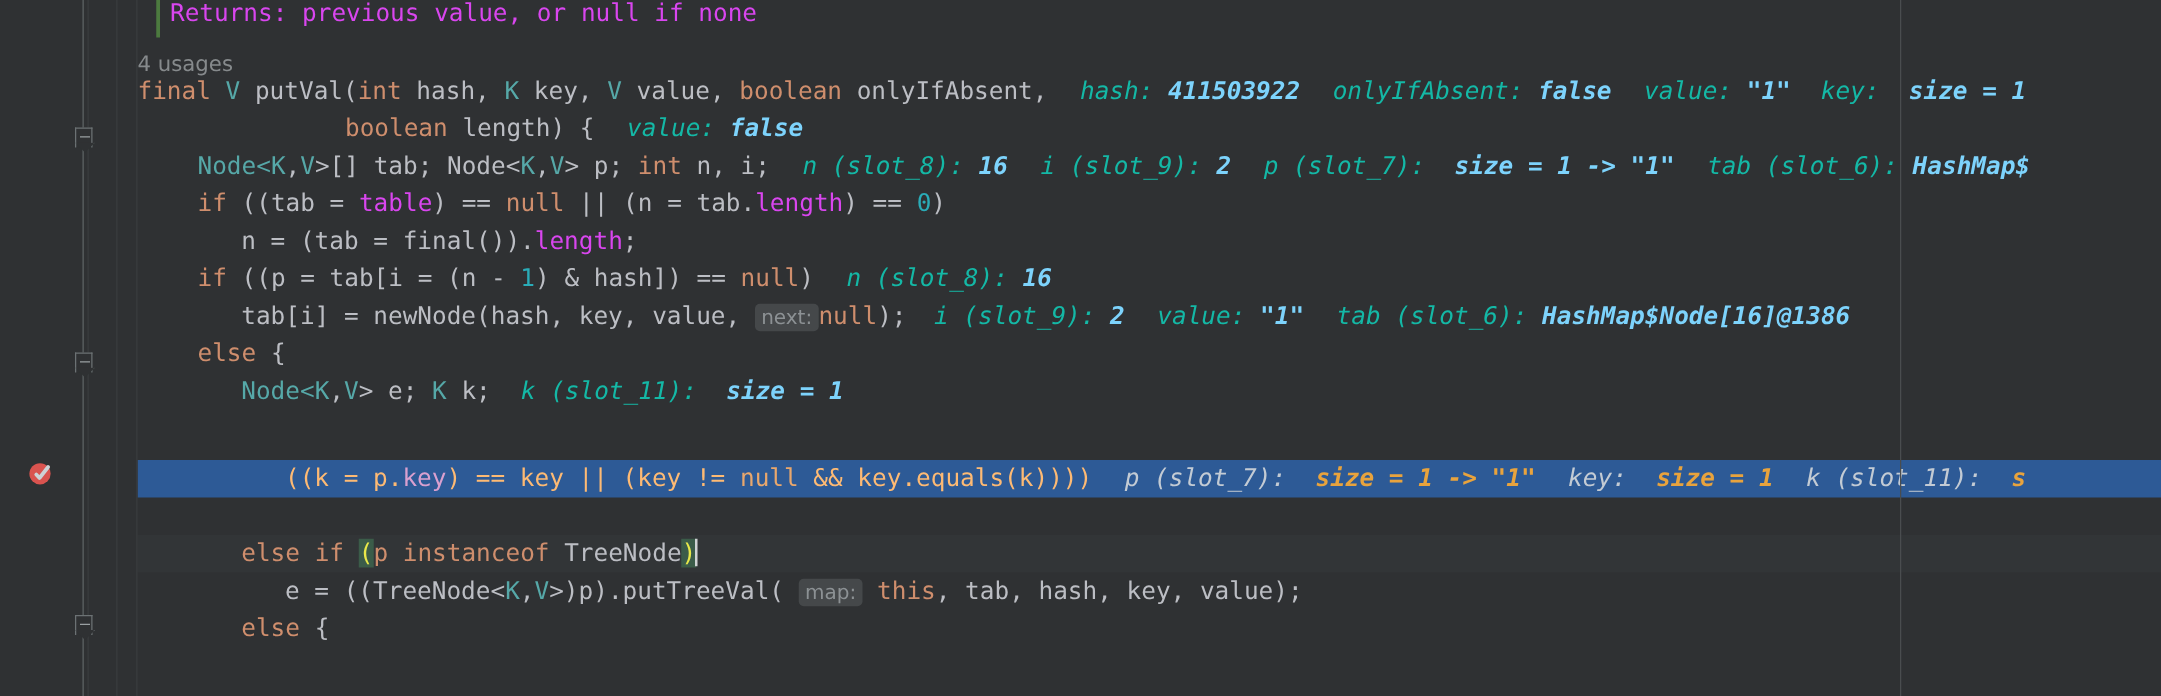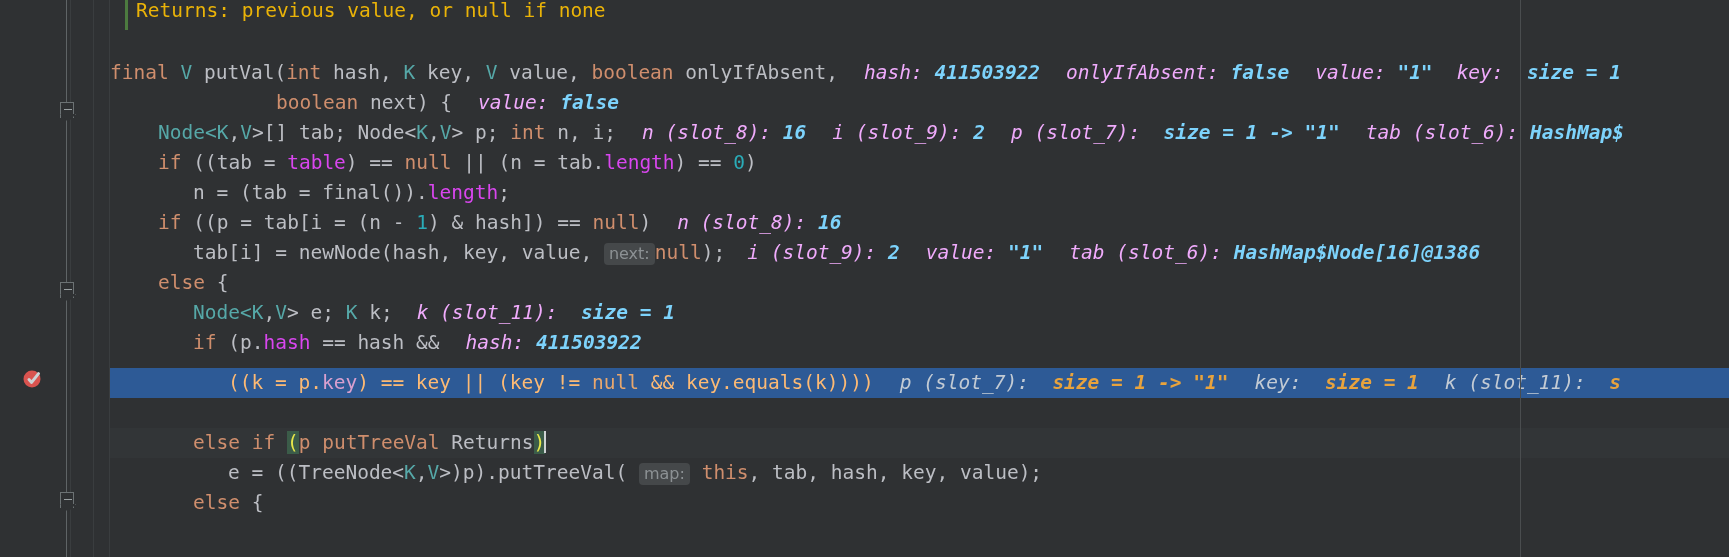--- a/index.html
+++ b/index.html
@@ -111,25 +111,25 @@
     background: #4c7a3f;
     z-index: 5;
   }
 
   
   .kw      { color: #cf8e6d; }
   .plain   { color: #bcbec4; }
   .type    { color: #56a8a8; }
   .num     { color: #2aacb8; }
   .field   { color: #d946ef; }
-  .comment { color: #eab308; }
+  .comment { color: #d946ef; }
   .usages  { color: #868a8c; font-size: 17px; font-family:"DejaVu Sans", sans-serif; }
 
   
-  .hint-label { color: #f0abfc; font-style: italic; }
+  .hint-label { color: #14b8a6; font-style: italic; }
   .hint-val   { color: #7dd3fc; font-style: italic; font-weight: bold; }
 
   
   .inlay {
     background: #45484a;
     color: #8c9194;
     font-size: 16px;
     border-radius: 4px;
     padding: 1px 5px 2px 5px;
     font-family: "DejaVu Sans", sans-serif;
@@ -186,44 +186,44 @@
       </svg>
     </div>
   </div>
 
   <div id="doc-bar"></div>
 
   <div id="code">
 
     <div class="line" style="top:-4px;"><span class="txt"><span style="padding-left:26px"></span><span class="comment">Returns: previous value, or null if none</span></span></div>
 
+    <div class="line" style="top:36px;"><span class="txt"><span class="usages">4 usages</span></span></div>
 
     <div class="line" style="top:58px;"><span class="txt"><span class="kw">final</span><span class="plain"> </span><span class="type">V</span><span class="plain"> putVal(</span><span class="kw">int</span><span class="plain"> hash, </span><span class="type">K</span><span class="plain"> key, </span><span class="type">V</span><span class="plain"> value, </span><span class="kw">boolean</span><span class="plain"> onlyIfAbsent,</span><span style="padding-left:26px"></span><span class="hint-label">hash:</span><span class="hint-val"> </span><span class="hint-val">411503922</span><span style="padding-left:26px"></span><span class="hint-label">onlyIfAbsent:</span><span class="hint-label"> </span><span class="hint-val">false</span><span style="padding-left:26px"></span><span class="hint-label">value:</span><span class="hint-label"> </span><span class="hint-val">"1"</span><span style="padding-left:24px"></span><span class="hint-label">key:</span><span class="hint-label">  </span><span class="hint-val">size = 1</span></span></div>
 
-    <div class="line" style="top:88px;"><span class="txt"><span style="padding-left:166px"></span><span class="kw">boolean</span><span class="plain"> next) {</span><span style="padding-left:26px"></span><span class="hint-label">value:</span><span class="hint-label"> </span><span class="hint-val">false</span></span></div>
+    <div class="line" style="top:88px;"><span class="txt"><span style="padding-left:166px"></span><span class="kw">boolean</span><span class="plain"> length) {</span><span style="padding-left:26px"></span><span class="hint-label">value:</span><span class="hint-label"> </span><span class="hint-val">false</span></span></div>
 
     <div class="line" style="top:118px;"><span class="txt"><span style="padding-left:48px"></span><span class="type">Node&lt;</span><span class="type">K</span><span class="plain">,</span><span class="type">V</span><span class="plain">&gt;[] tab; Node&lt;</span><span class="type">K</span><span class="plain">,</span><span class="type">V</span><span class="plain">&gt; p; </span><span class="kw">int</span><span class="plain"> n, i;</span><span style="padding-left:26px"></span><span class="hint-label">n (slot_8):</span><span class="hint-label"> </span><span class="hint-val">16</span><span style="padding-left:26px"></span><span class="hint-label">i (slot_9):</span><span class="hint-label"> </span><span class="hint-val">2</span><span style="padding-left:26px"></span><span class="hint-label">p (slot_7):</span><span class="hint-label">  </span><span class="hint-val">size = 1 -&gt; "1"</span><span style="padding-left:26px"></span><span class="hint-label">tab (slot_6):</span><span class="hint-label"> </span><span class="hint-val">HashMap$</span></span></div>
 
     <div class="line" style="top:148px;"><span class="txt"><span style="padding-left:48px"></span><span class="kw">if</span><span class="plain"> ((tab = </span><span class="field">table</span><span class="plain">) == </span><span class="kw">null</span><span class="plain"> || (n = tab.</span><span class="field">length</span><span class="plain">) == </span><span class="num">0</span><span class="plain">)</span></span></div>
 
     <div class="line" style="top:178px;"><span class="txt"><span style="padding-left:83px"></span><span class="plain">n = (tab = final()).</span><span class="field">length</span><span class="plain">;</span></span></div>
 
     <div class="line" style="top:208px;"><span class="txt"><span style="padding-left:48px"></span><span class="kw">if</span><span class="plain"> ((p = tab[i = (n - </span><span class="num">1</span><span class="plain">) &amp; hash]) == </span><span class="kw">null</span><span class="plain">)</span><span style="padding-left:26px"></span><span class="hint-label">n (slot_8):</span><span class="hint-label"> </span><span class="hint-val">16</span></span></div>
 
     <div class="line" style="top:238px;"><span class="txt"><span style="padding-left:83px"></span><span class="plain">tab[i] = newNode(hash, key, value, </span><span class="inlay">next:</span><span class="kw">null</span><span class="plain">);</span><span style="padding-left:22px"></span><span class="hint-label">i (slot_9):</span><span class="hint-label"> </span><span class="hint-val">2</span><span style="padding-left:26px"></span><span class="hint-label">value:</span><span class="hint-label"> </span><span class="hint-val">"1"</span><span style="padding-left:26px"></span><span class="hint-label">tab (slot_6):</span><span class="hint-label"> </span><span class="hint-val">HashMap$Node[16]@1386</span></span></div>
 
     <div class="line" style="top:268px;"><span class="txt"><span style="padding-left:48px"></span><span class="kw">else</span><span class="plain"> {</span></span></div>
 
     <div class="line" style="top:298px;"><span class="txt"><span style="padding-left:83px"></span><span class="type">Node&lt;</span><span class="type">K</span><span class="plain">,</span><span class="type">V</span><span class="plain">&gt; e; </span><span class="type">K</span><span class="plain"> k;</span><span style="padding-left:24px"></span><span class="hint-label">k (slot_11):</span><span class="hint-label">  </span><span class="hint-val">size = 1</span></span></div>
 
-    <div class="line" style="top:328px;"><span class="txt"><span style="padding-left:83px"></span><span class="kw">if</span><span class="plain"> (p.</span><span class="field">hash</span><span class="plain"> == hash &amp;&amp;</span><span style="padding-left:26px"></span><span class="hint-label">hash:</span><span class="hint-label"> </span><span class="hint-val">411503922</span></span></div>
 
     <div class="line" style="top:368px;z-index:2;"><span class="txt"><span style="padding-left:118px"></span><span class="exec-txt">((k = p.</span><span class="exec-field">key</span><span class="exec-txt">) == key || (key != </span><span class="exec-kw">null</span><span class="exec-txt"> &amp;&amp; key.equals(k))))</span><span style="padding-left:26px"></span><span class="exec-hint-label">p (slot_7):</span><span class="exec-hint-label">  </span><span class="exec-hint-val">size = 1 -&gt; "1"</span><span style="padding-left:26px"></span><span class="exec-hint-label">key:</span><span class="exec-hint-label">  </span><span class="exec-hint-val">size = 1</span><span style="padding-left:26px"></span><span class="exec-hint-label">k (slot_11):</span><span class="exec-hint-label">  </span><span class="exec-hint-val">s</span></span></div>
 
 
-    <div class="line" style="top:428px;z-index:2;"><span class="txt"><span style="padding-left:83px"></span><span class="kw">else</span><span class="kw"> if</span><span class="plain"> </span><span class="brace-hl">(</span><span class="kw">p </span><span class="kw">putTreeVal</span><span class="plain"> Returns</span><span class="brace-hl">)</span><span class="caret"></span></span></div>
+    <div class="line" style="top:428px;z-index:2;"><span class="txt"><span style="padding-left:83px"></span><span class="kw">else</span><span class="kw"> if</span><span class="plain"> </span><span class="brace-hl">(</span><span class="kw">p </span><span class="kw">instanceof</span><span class="plain"> TreeNode</span><span class="brace-hl">)</span><span class="caret"></span></span></div>
 
     <div class="line" style="top:458px;"><span class="txt"><span style="padding-left:118px"></span><span class="plain">e = ((TreeNode&lt;</span><span class="type">K</span><span class="plain">,</span><span class="type">V</span><span class="plain">&gt;)p).putTreeVal( </span><span class="inlay">map:</span><span class="plain"> </span><span class="kw">this</span><span class="plain">, tab, hash, key, value);</span></span></div>
 
     <div class="line" style="top:488px;"><span class="txt"><span style="padding-left:83px"></span><span class="kw">else</span><span class="plain"> {</span></span></div>
 
   </div>
 </div>
 
 </body></html>

